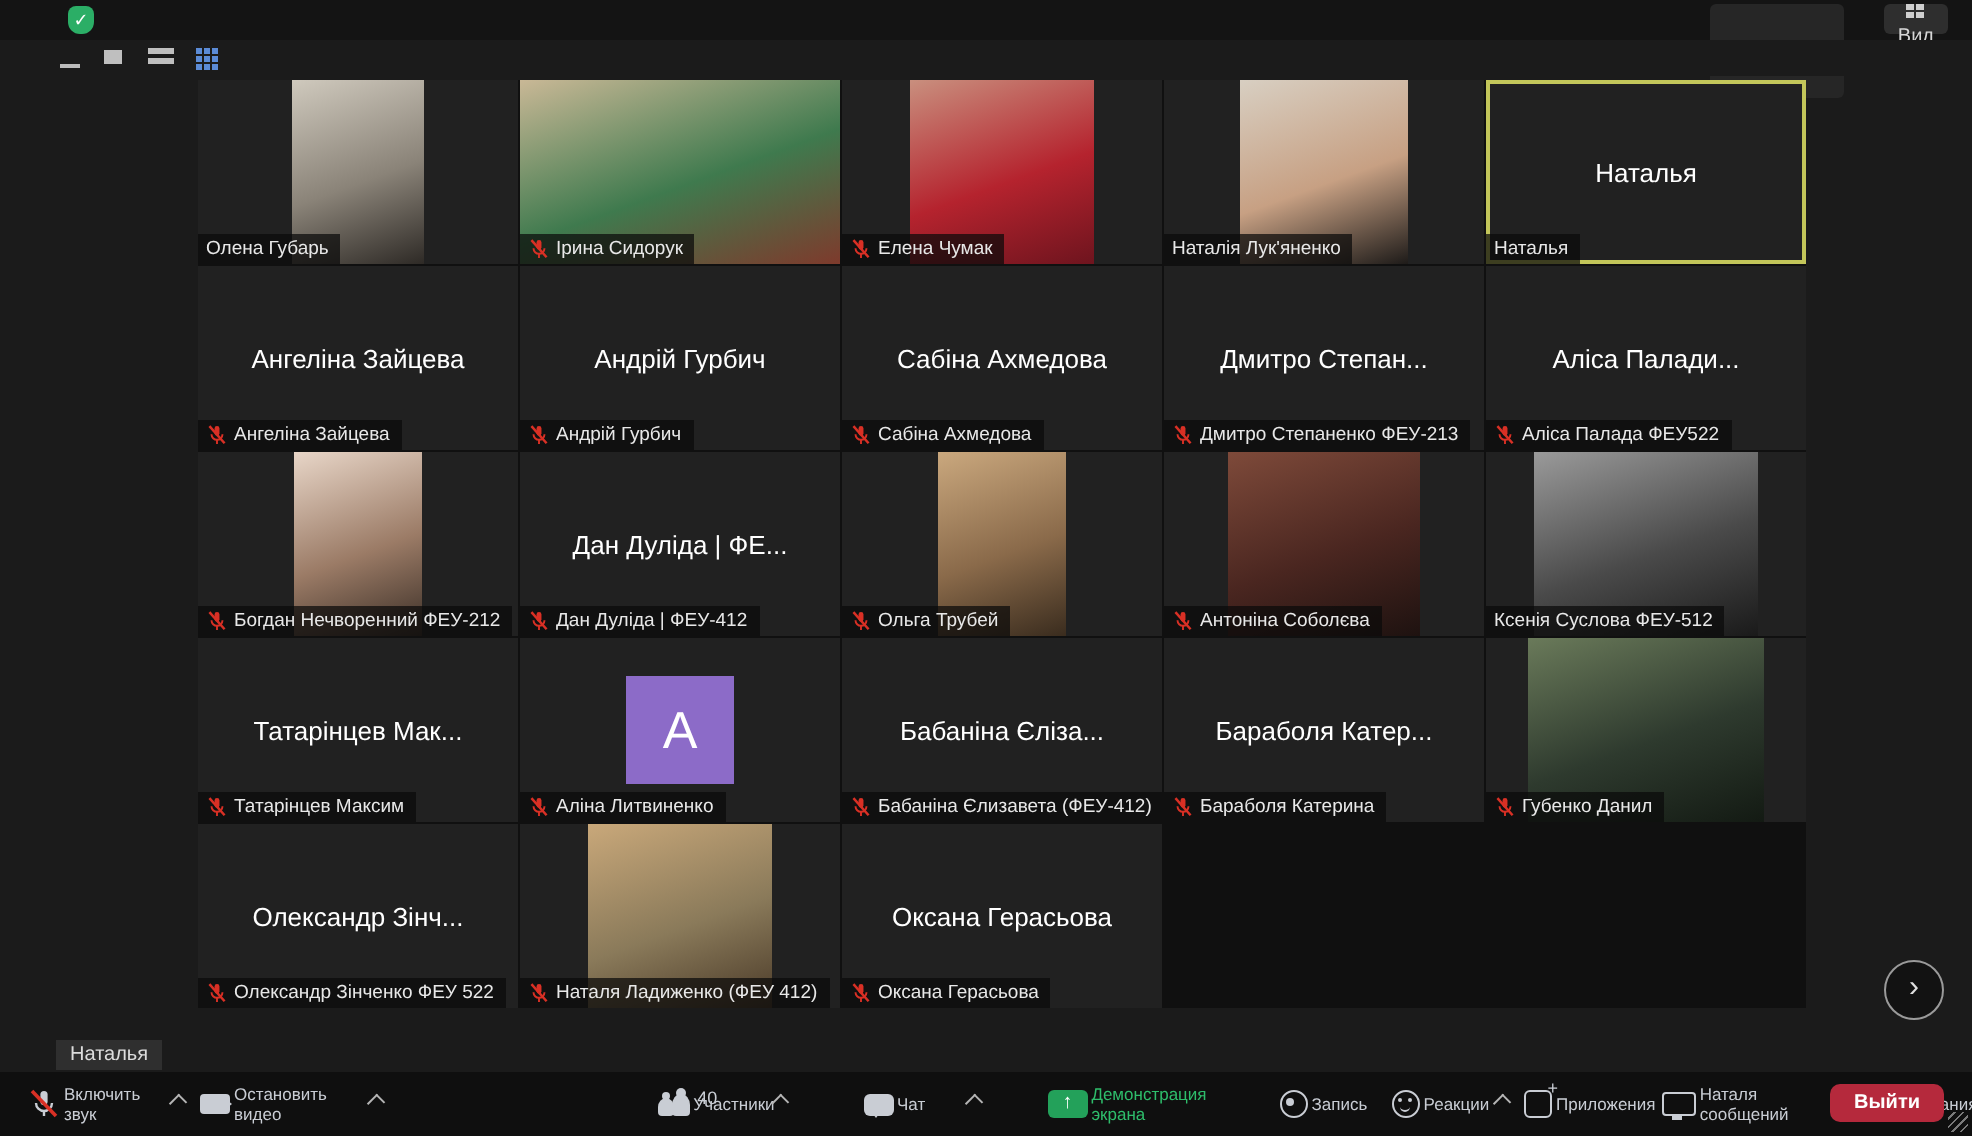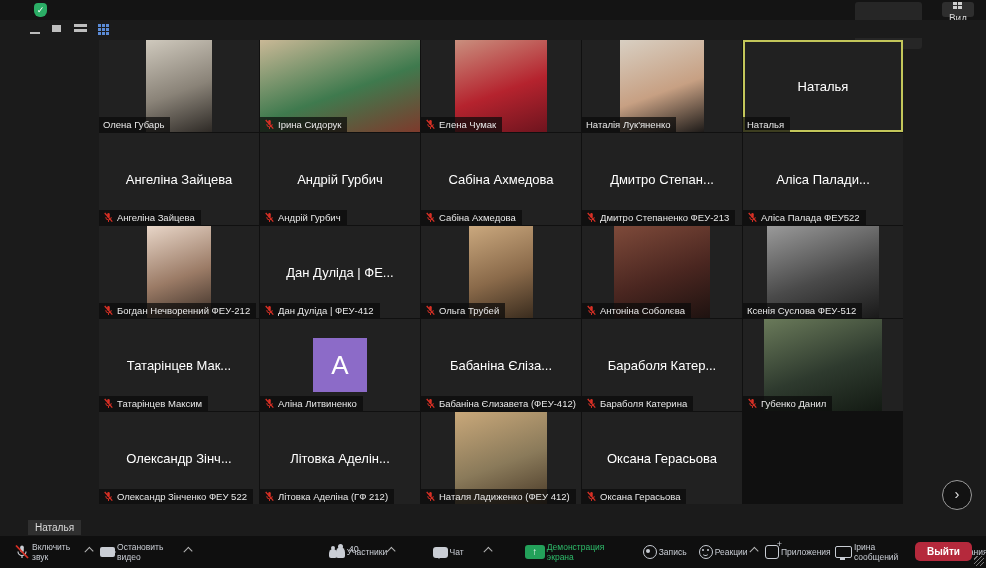--- a/index.html
+++ b/index.html
@@ -337,32 +337,20 @@
           <svg width="11" height="11" viewBox="0 0 16 16">
             <rect x="6.2" y="1.5" width="3.6" height="7" rx="1.8" fill="#d93025"></rect>
             <path d="M4 7.5a4 4 0 0 0 8 0" stroke="#d93025" stroke-width="1.4" fill="none"></path>
             <line x1="8" y1="11.5" x2="8" y2="14.5" stroke="#d93025" stroke-width="1.4"></line>
             <line x1="2.5" y1="1.5" x2="13.5" y2="14" stroke="#d93025" stroke-width="1.8"></line>
           </svg>
           <span>Олександр Зінченко ФЕУ 522</span>
         </div>
       </div>
       <div class="tile">
-        <div class="center-name">Літовка Аделін...</div>
-        <div class="chip">
-          <svg width="11" height="11" viewBox="0 0 16 16">
-            <rect x="6.2" y="1.5" width="3.6" height="7" rx="1.8" fill="#d93025"></rect>
-            <path d="M4 7.5a4 4 0 0 0 8 0" stroke="#d93025" stroke-width="1.4" fill="none"></path>
-            <line x1="8" y1="11.5" x2="8" y2="14.5" stroke="#d93025" stroke-width="1.4"></line>
-            <line x1="2.5" y1="1.5" x2="13.5" y2="14" stroke="#d93025" stroke-width="1.8"></line>
-          </svg>
-          <span>Літовка Аделіна (ГФ 212)</span>
-        </div>
-      </div>
-      <div class="tile">
         <div class="video" style="width: 92px; background: linear-gradient(160deg, rgb(201, 168, 122), rgb(138, 122, 90) 55%, rgb(74, 58, 40));"></div>
         <div class="chip">
           <svg width="11" height="11" viewBox="0 0 16 16">
             <rect x="6.2" y="1.5" width="3.6" height="7" rx="1.8" fill="#d93025"></rect>
             <path d="M4 7.5a4 4 0 0 0 8 0" stroke="#d93025" stroke-width="1.4" fill="none"></path>
             <line x1="8" y1="11.5" x2="8" y2="14.5" stroke="#d93025" stroke-width="1.4"></line>
             <line x1="2.5" y1="1.5" x2="13.5" y2="14" stroke="#d93025" stroke-width="1.8"></line>
           </svg>
           <span>Наталя Ладиженко (ФЕУ 412)</span>
         </div>
@@ -448,21 +436,21 @@
       <div class="tb-btn">
         <span class="tb-ico">
             <span class="apps-ico"></span>
           </span>
         <span>Приложения</span>
       </div>
       <div class="tb-btn">
         <span class="tb-ico">
             <span class="board-ico"></span>
           </span>
-        <span>Ірина сообщений</span>
+        <span>Наталя сообщений</span>
       </div>
       <div class="tb-btn">
         <span class="tb-ico">
             <span class="notes-ico"></span>
           </span>
         <span>Примечания</span>
       </div>
     </div>
   </div>
 

